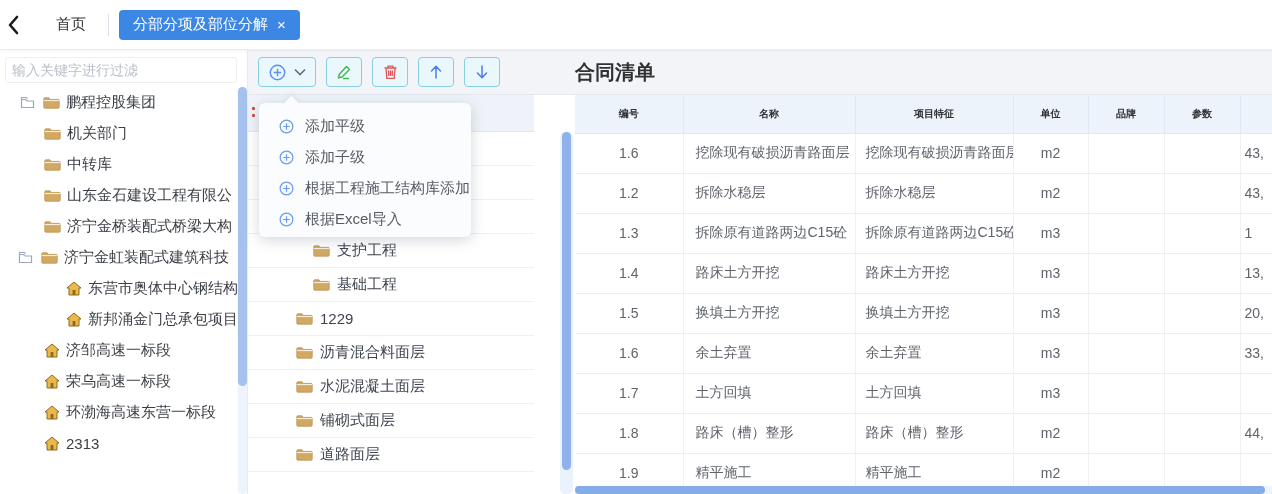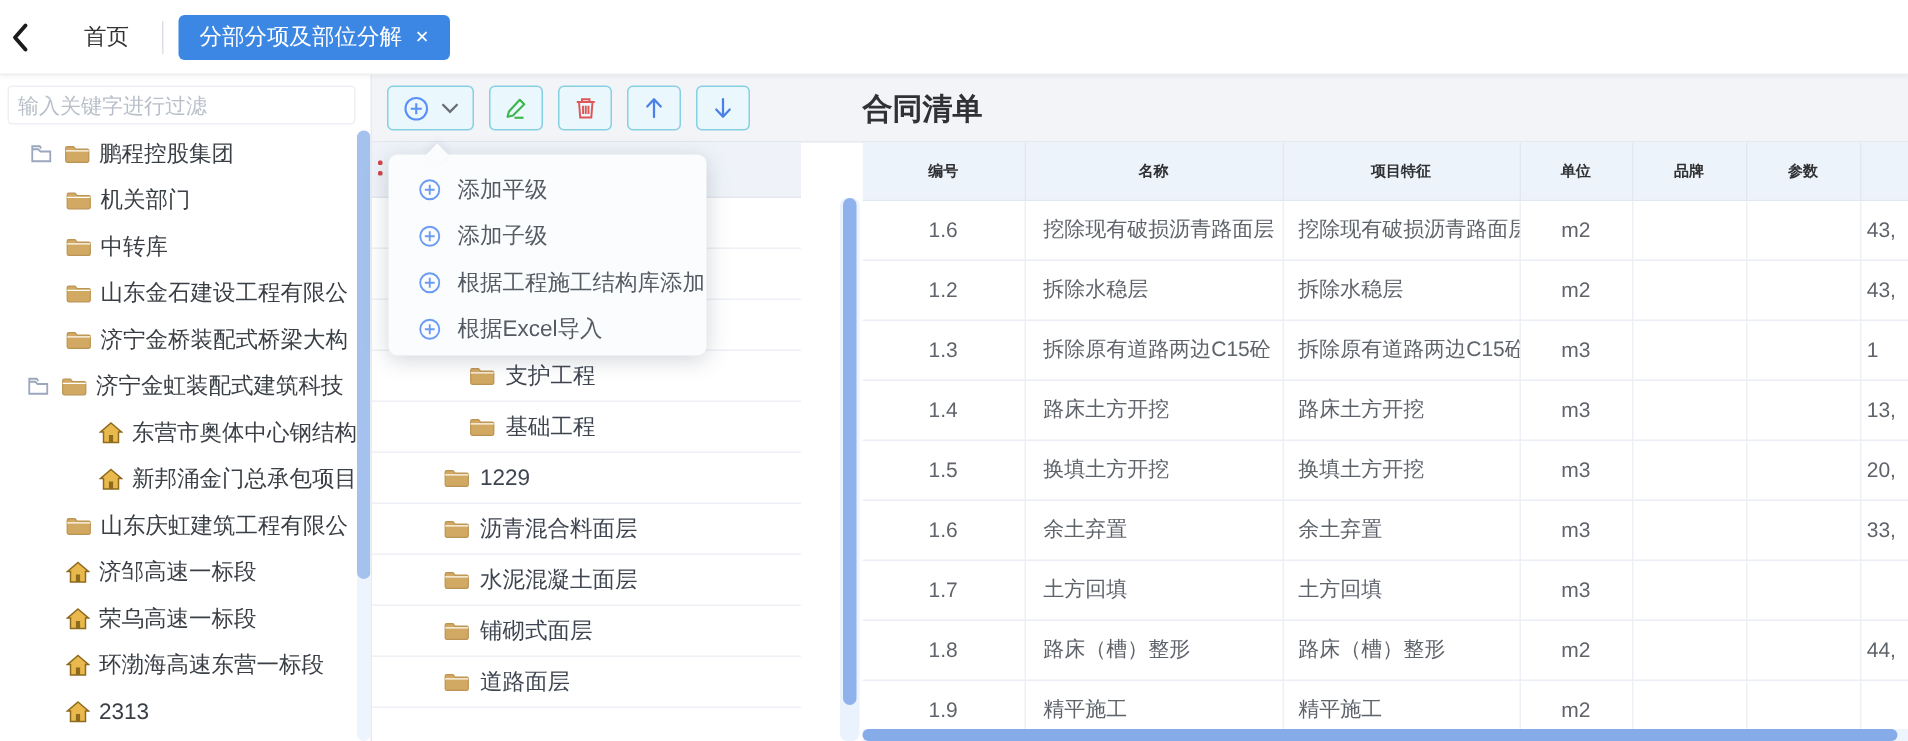--- a/index.html
+++ b/index.html
@@ -174,30 +174,20 @@
   </div>
       <div class="tree-item lv2">
 
     <span class="node-icon">
           <svg width="16" height="15" viewBox="0 0 16 15">
             <path d="M8 1 L15 7 H13 V14 H3 V7 H1 Z" fill="#e9b94d" stroke="#8d6a1c" stroke-width="1"></path>
             <rect x="6.6" y="9" width="2.8" height="5" fill="#8d6a1c"></rect>
           </svg>
         </span>
     <span class="lbl">新邦涌金门总承包项目</span>
-  </div>
-      <div class="tree-item lv1">
-
-    <span class="node-icon">
-          <svg width="17" height="13" viewBox="0 0 17 13">
-            <path d="M.8 2.8 q0-1 1-1 h4.2 l1.4 1.6 h7.8 q1 0 1 1 v6.8 q0 1 -1 1 H1.8 q-1 0 -1 -1 z" fill="#d2a963" stroke="#bb9352" stroke-width=".8"></path>
-            <path d="M.8 4.6 h15.4" stroke="#fffdf7" stroke-width=".9"></path>
-          </svg>
-        </span>
-    <span class="lbl">山东庆虹建筑工程有限公</span>
   </div>
       <div class="tree-item lv1">
 
     <span class="node-icon">
           <svg width="16" height="15" viewBox="0 0 16 15">
             <path d="M8 1 L15 7 H13 V14 H3 V7 H1 Z" fill="#e9b94d" stroke="#8d6a1c" stroke-width="1"></path>
             <rect x="6.6" y="9" width="2.8" height="5" fill="#8d6a1c"></rect>
           </svg>
         </span>
     <span class="lbl">济邹高速一标段</span>

